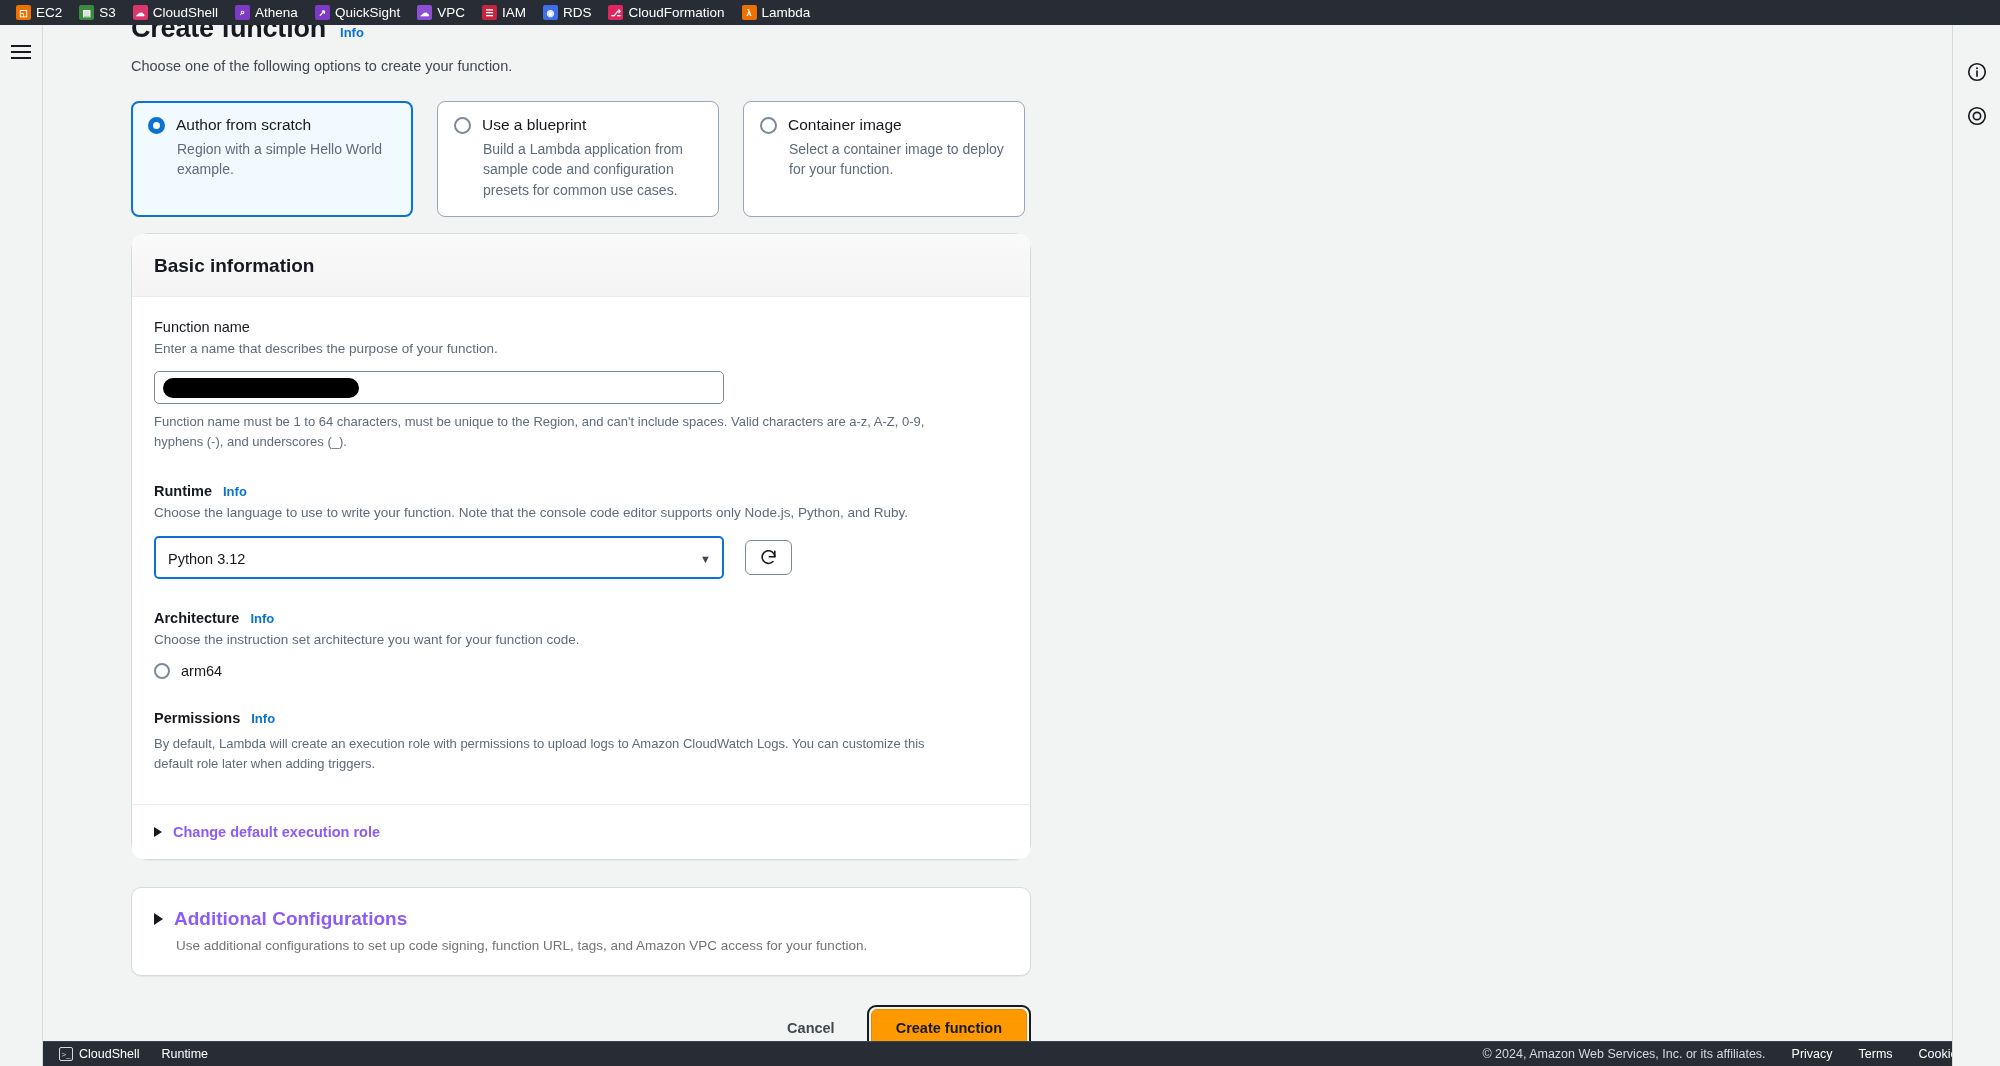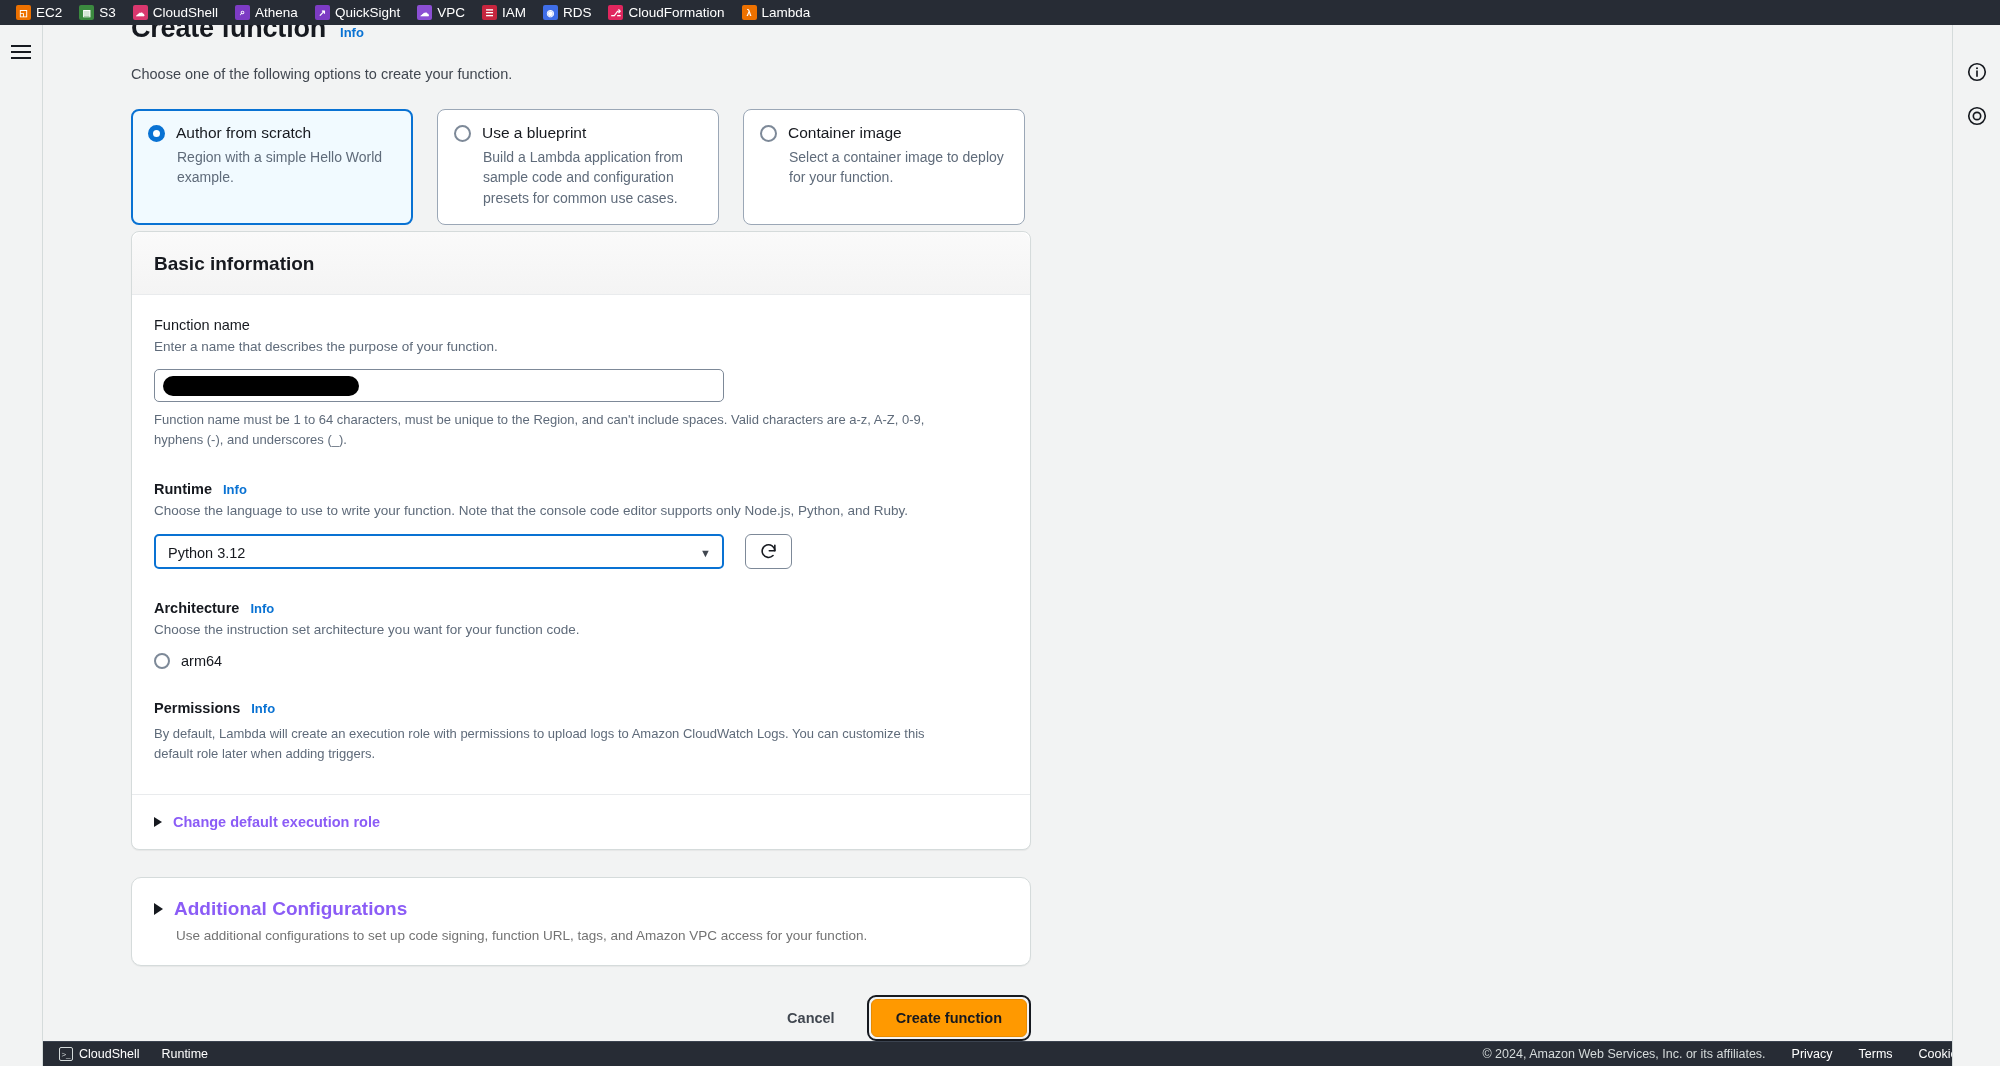--- a/index.html
+++ b/index.html
@@ -73,21 +73,21 @@
     margin-top: -12px;
   }
   .page-title {
     font-size: 27px; font-weight: 700; color: #16191f;
     letter-spacing: -0.2px;
   }
   .info-link {
     font-size: 13px; color: #0972d3; font-weight: 700; cursor: pointer;
   }
   .page-sub {
-    font-size: 14.5px; color: #414750; margin-top: 22px;
+    font-size: 14.5px; color: #414750; margin-top: 14px;
   }
 
   
   .cards { display: flex; gap: 24px; margin-top: 27px; }
   .card {
     width: 282px; min-height: 112px;
     border: 1px solid #9ba7b6; border-radius: 8px;
     background: #ffffff; padding: 14px 16px 16px 16px;
     cursor: pointer; position: relative;
   }
@@ -104,22 +104,22 @@
 
   .radio {
     width: 17px; height: 17px; border-radius: 50%;
     border: 2px solid #7d8998; background: #fff;
     flex: 0 0 auto; position: relative;
   }
   .radio.on { border-color: #0972d3; border-width: 5px; }
 
   
   .panel {
-    margin-top: 6px; background: #ffffff;
-    border: 1px solid #d5dbdb; border-radius: 8px;
+    margin-top: 16px; background: #ffffff;
+    border: 1px solid #d5dbdb; border-radius: 18px;
     box-shadow: 0 1px 1px rgba(0,0,0,0.05);
     width: 900px;
   }
   .panel-head {
     padding: 21px 22px 19px 22px;
     border-bottom: 1px solid #e9ebed;
     background: linear-gradient(#fafafa, #f4f4f4);
     border-radius: 10px 10px 0 0;
   }
   .panel-head h2 { font-size: 19px; color: #16191f; font-weight: 700; }
@@ -139,21 +139,21 @@
     border: 1px solid #7d8998; border-radius: 5px;
     background: #fff; display: flex; align-items: center; padding: 0 8px;
     cursor: text;
   }
   .redaction {
     height: 20px; width: 196px; background: #000000; border-radius: 11px;
   }
 
   .select-row { display: flex; align-items: center; gap: 21px; margin-top: 12px; }
   .select {
-    width: 570px; height: 35px;
+    width: 570px; height: 43px;
     border: 2px solid #0972d3; border-radius: 5px;
     background: #fff; display: flex; align-items: center;
     justify-content: space-between; padding: 4px 11px 0 12px;
     font-size: 14.5px; color: #16191f; cursor: pointer;
   }
   .caret { font-size: 11px; color: #414750; }
   .icon-btn {
     width: 47px; height: 35px;
     border: 1px solid #7d8998; border-radius: 6px;
     background: #fff; display: flex; align-items: center; justify-content: center;

